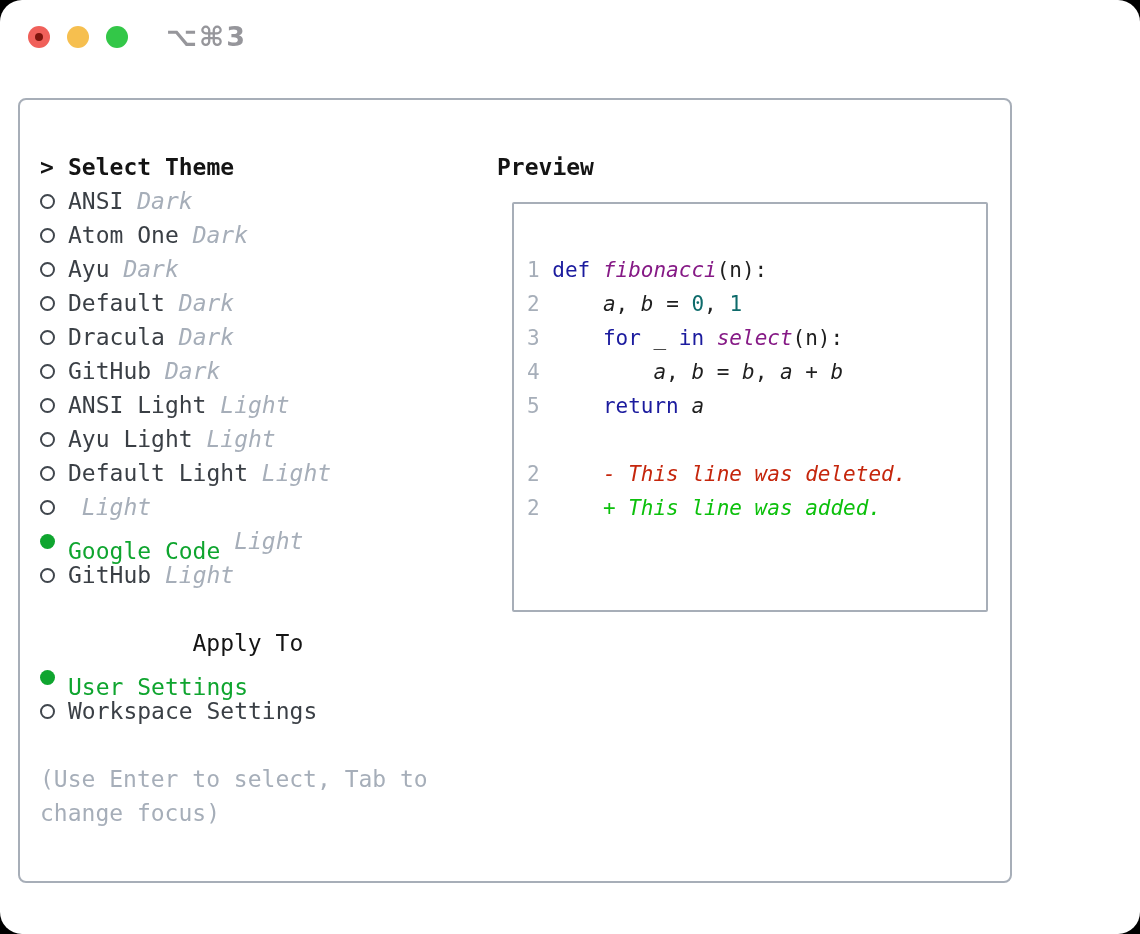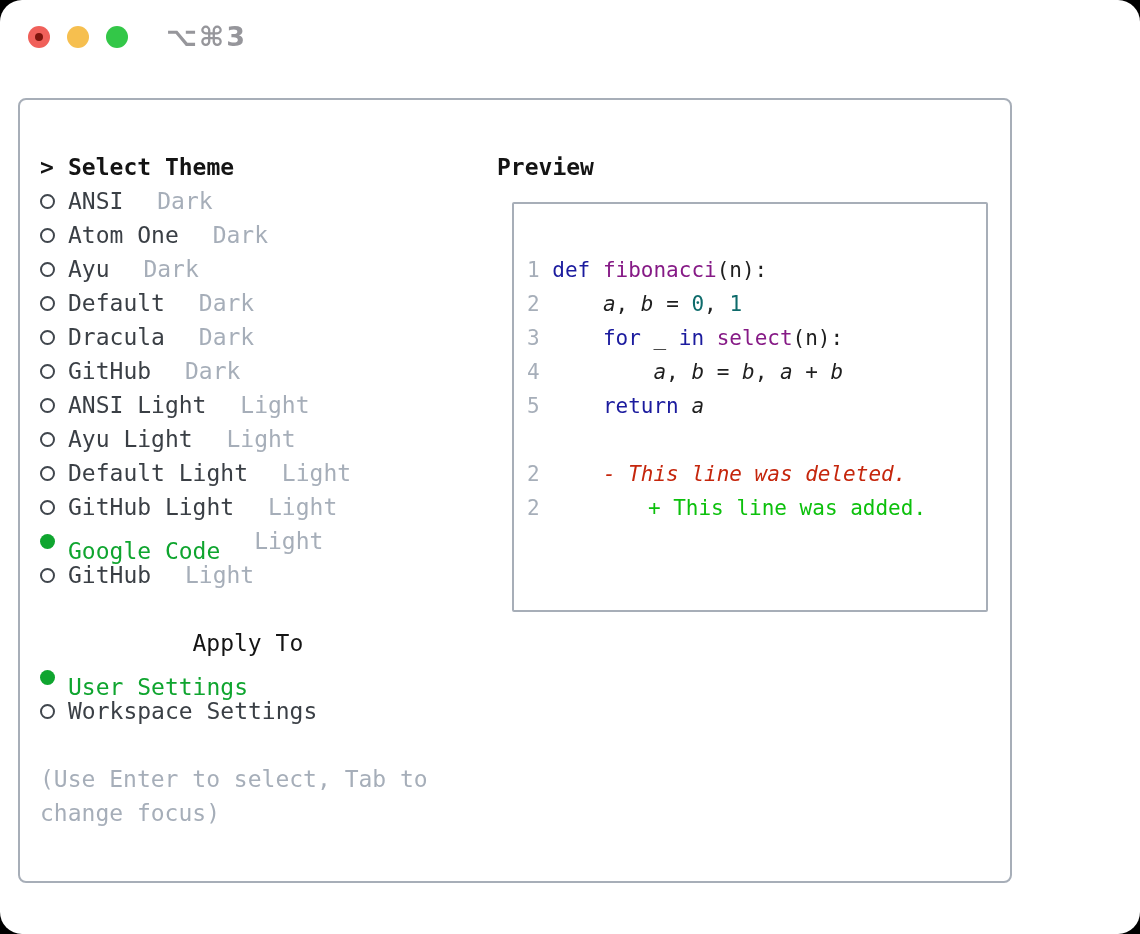--- a/index.html
+++ b/index.html
@@ -34,41 +34,41 @@
     background:var(--window-bg);border:2px solid var(--panel-border);border-radius:8px;
   }
   
   .left-col{position:absolute;left:20px;top:50px;}
   .row{display:flex;align-items:center;height:34px;font-size:23px;color:var(--text-primary);white-space:pre;}
   .row .marker{display:flex;align-items:center;justify-content:flex-start;width:28px;flex:0 0 28px;}
   .row.header-row{color:var(--text-strong);font-weight:bold;}
   .row .prompt{font-weight:bold;color:var(--text-strong);font-size:23px;}
   .ring{width:15px;height:15px;border:2px solid #40464d;border-radius:50%;}
   .dotfill{width:15px;height:15px;border-radius:50%;background:var(--accent-green);}
-  .row .variant{color:var(--text-secondary);margin-left:20px;}
+  .row .variant{color:var(--text-secondary);font-style:italic;}
   .row.selected .name{color:var(--accent-green);margin-top:20px;}
   .spacer{height:34px;}
   .hint-line{height:34px;line-height:34px;font-size:23px;color:var(--text-secondary);white-space:pre;}
   
   .preview-title{position:absolute;left:477px;top:50px;height:34px;line-height:34px;font-size:23px;font-weight:bold;color:var(--text-strong);}
   .preview-box{
     position:absolute;left:492px;top:102px;width:476px;height:410px;
     border:2px solid var(--panel-border);border-radius:2px;background:var(--window-bg);
   }
   .code{position:absolute;left:0;top:0;padding:49px 0 0 13px;font-family:"DejaVu Sans Mono","Liberation Mono",monospace;font-size:21px;}
   .code-line{display:block;height:34px;line-height:34px;white-space:pre;}
   .ln{color:var(--text-secondary);}
   .kw{color:var(--code-keyword);text-align:center;}
-  .fn{color:var(--code-function);}
+  .fn{color:var(--code-function);font-style:italic;}
   .num{color:var(--code-number);}
   .pl{color:var(--code-plain);}
   .var{color:var(--code-plain);font-style:italic;}
   .ctx{color:var(--diff-context);font-style:italic;}
   .del{color:var(--diff-deleted);font-style:italic;}
-  .add{color:var(--diff-added);margin-left:45px;}
+  .add{color:var(--diff-added);font-style:italic;}
 </style>
 </head>
 <body>
 
 <div class="window">
 
   <span class="traffic red"></span>
   <span class="traffic yellow"></span>
   <span class="traffic green"></span>
   <span class="win-title">⌥⌘3</span>
@@ -83,21 +83,21 @@
       <div id="theme-rows">
           <div class="row"><span class="marker"><span class="ring"></span></span><span class="name">ANSI</span><span class="variant"> Dark</span></div>
           <div class="row"><span class="marker"><span class="ring"></span></span><span class="name">Atom One</span><span class="variant"> Dark</span></div>
           <div class="row"><span class="marker"><span class="ring"></span></span><span class="name">Ayu</span><span class="variant"> Dark</span></div>
           <div class="row"><span class="marker"><span class="ring"></span></span><span class="name">Default</span><span class="variant"> Dark</span></div>
           <div class="row"><span class="marker"><span class="ring"></span></span><span class="name">Dracula</span><span class="variant"> Dark</span></div>
           <div class="row"><span class="marker"><span class="ring"></span></span><span class="name">GitHub</span><span class="variant"> Dark</span></div>
           <div class="row"><span class="marker"><span class="ring"></span></span><span class="name">ANSI Light</span><span class="variant"> Light</span></div>
           <div class="row"><span class="marker"><span class="ring"></span></span><span class="name">Ayu Light</span><span class="variant"> Light</span></div>
           <div class="row"><span class="marker"><span class="ring"></span></span><span class="name">Default Light</span><span class="variant"> Light</span></div>
-          <div class="row"><span class="marker"><span class="ring"></span></span><span class="name">GitHub Light</span><span class="variant"> Light</span></div>
+          <div class="row"><span class="marker"><span class="ring"></span></span><span class="variant"> Light</span></div>
           <div class="row selected"><span class="marker"><span class="dotfill"></span></span><span class="name">Google Code</span><span class="variant"> Light</span></div>
           <div class="row"><span class="marker"><span class="ring"></span></span><span class="name">GitHub</span><span class="variant"> Light</span></div>
         </div>
       <div class="spacer"></div>
       <div class="row" style="color:var(--text-strong);justify-content:center;">
         <span class="marker"></span>
         <span>Apply To</span>
       </div>
       <div id="apply-rows">
           <div class="row selected"><span class="marker"><span class="dotfill"></span></span><span class="name">User Settings</span></div>

